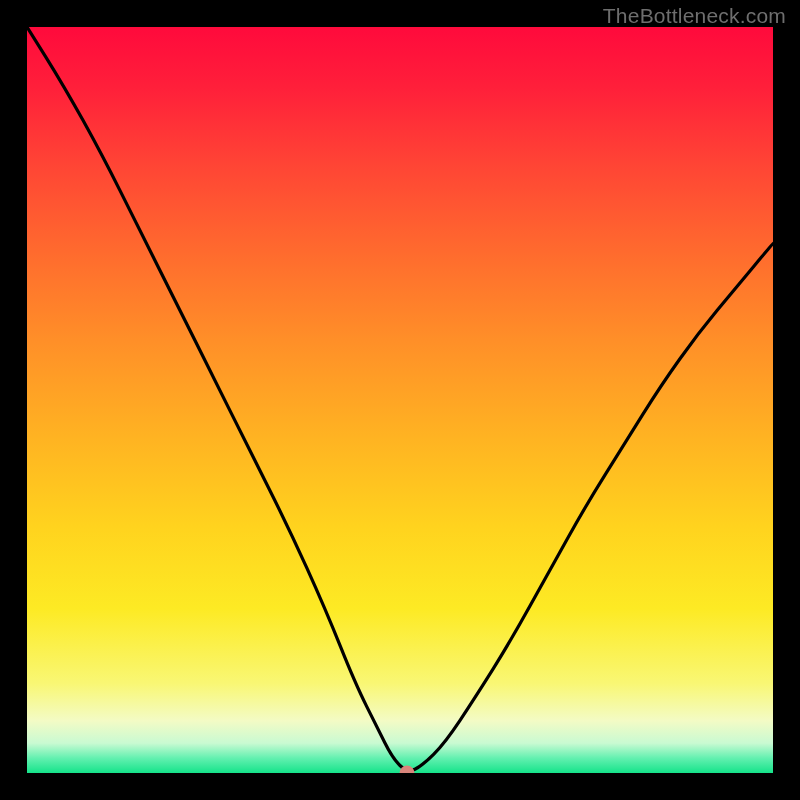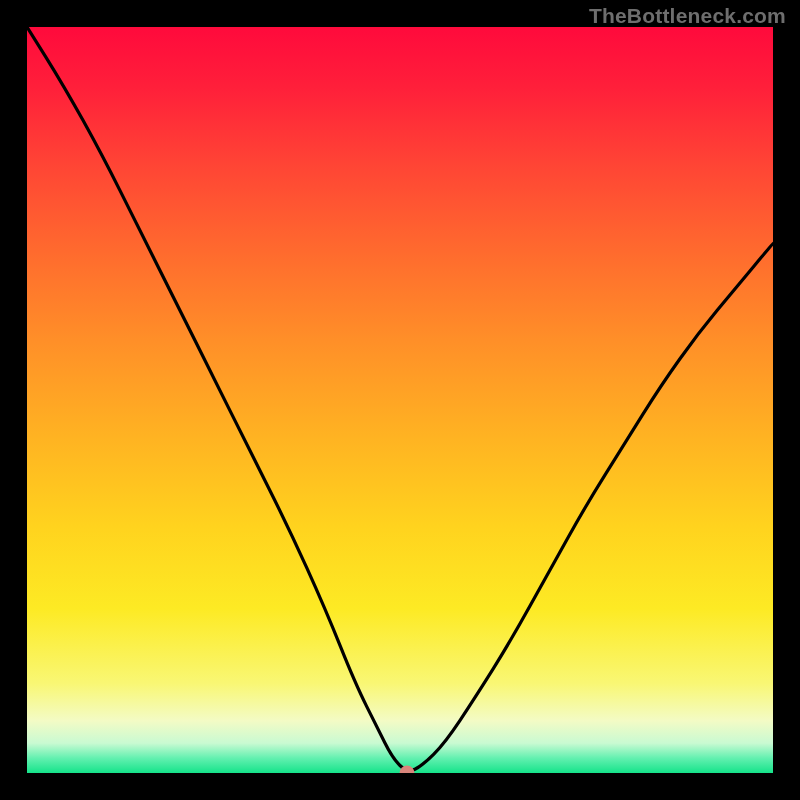--- a/index.html
+++ b/index.html
@@ -16,21 +16,21 @@
     width: 800px;
     height: 800px;
     background: #000;
   }
   .watermark {
     position: absolute;
     top: 4px;
     right: 14px;
     color: #6e6e6e;
     font-size: 21px;
-    font-weight: 700;
+    font-weight: 400;
     letter-spacing: 0.2px;
   }
   .plot-area {
     position: absolute;
     left: 27px;
     top: 27px;
     width: 746px;
     height: 746px;
     overflow: hidden;
   }

